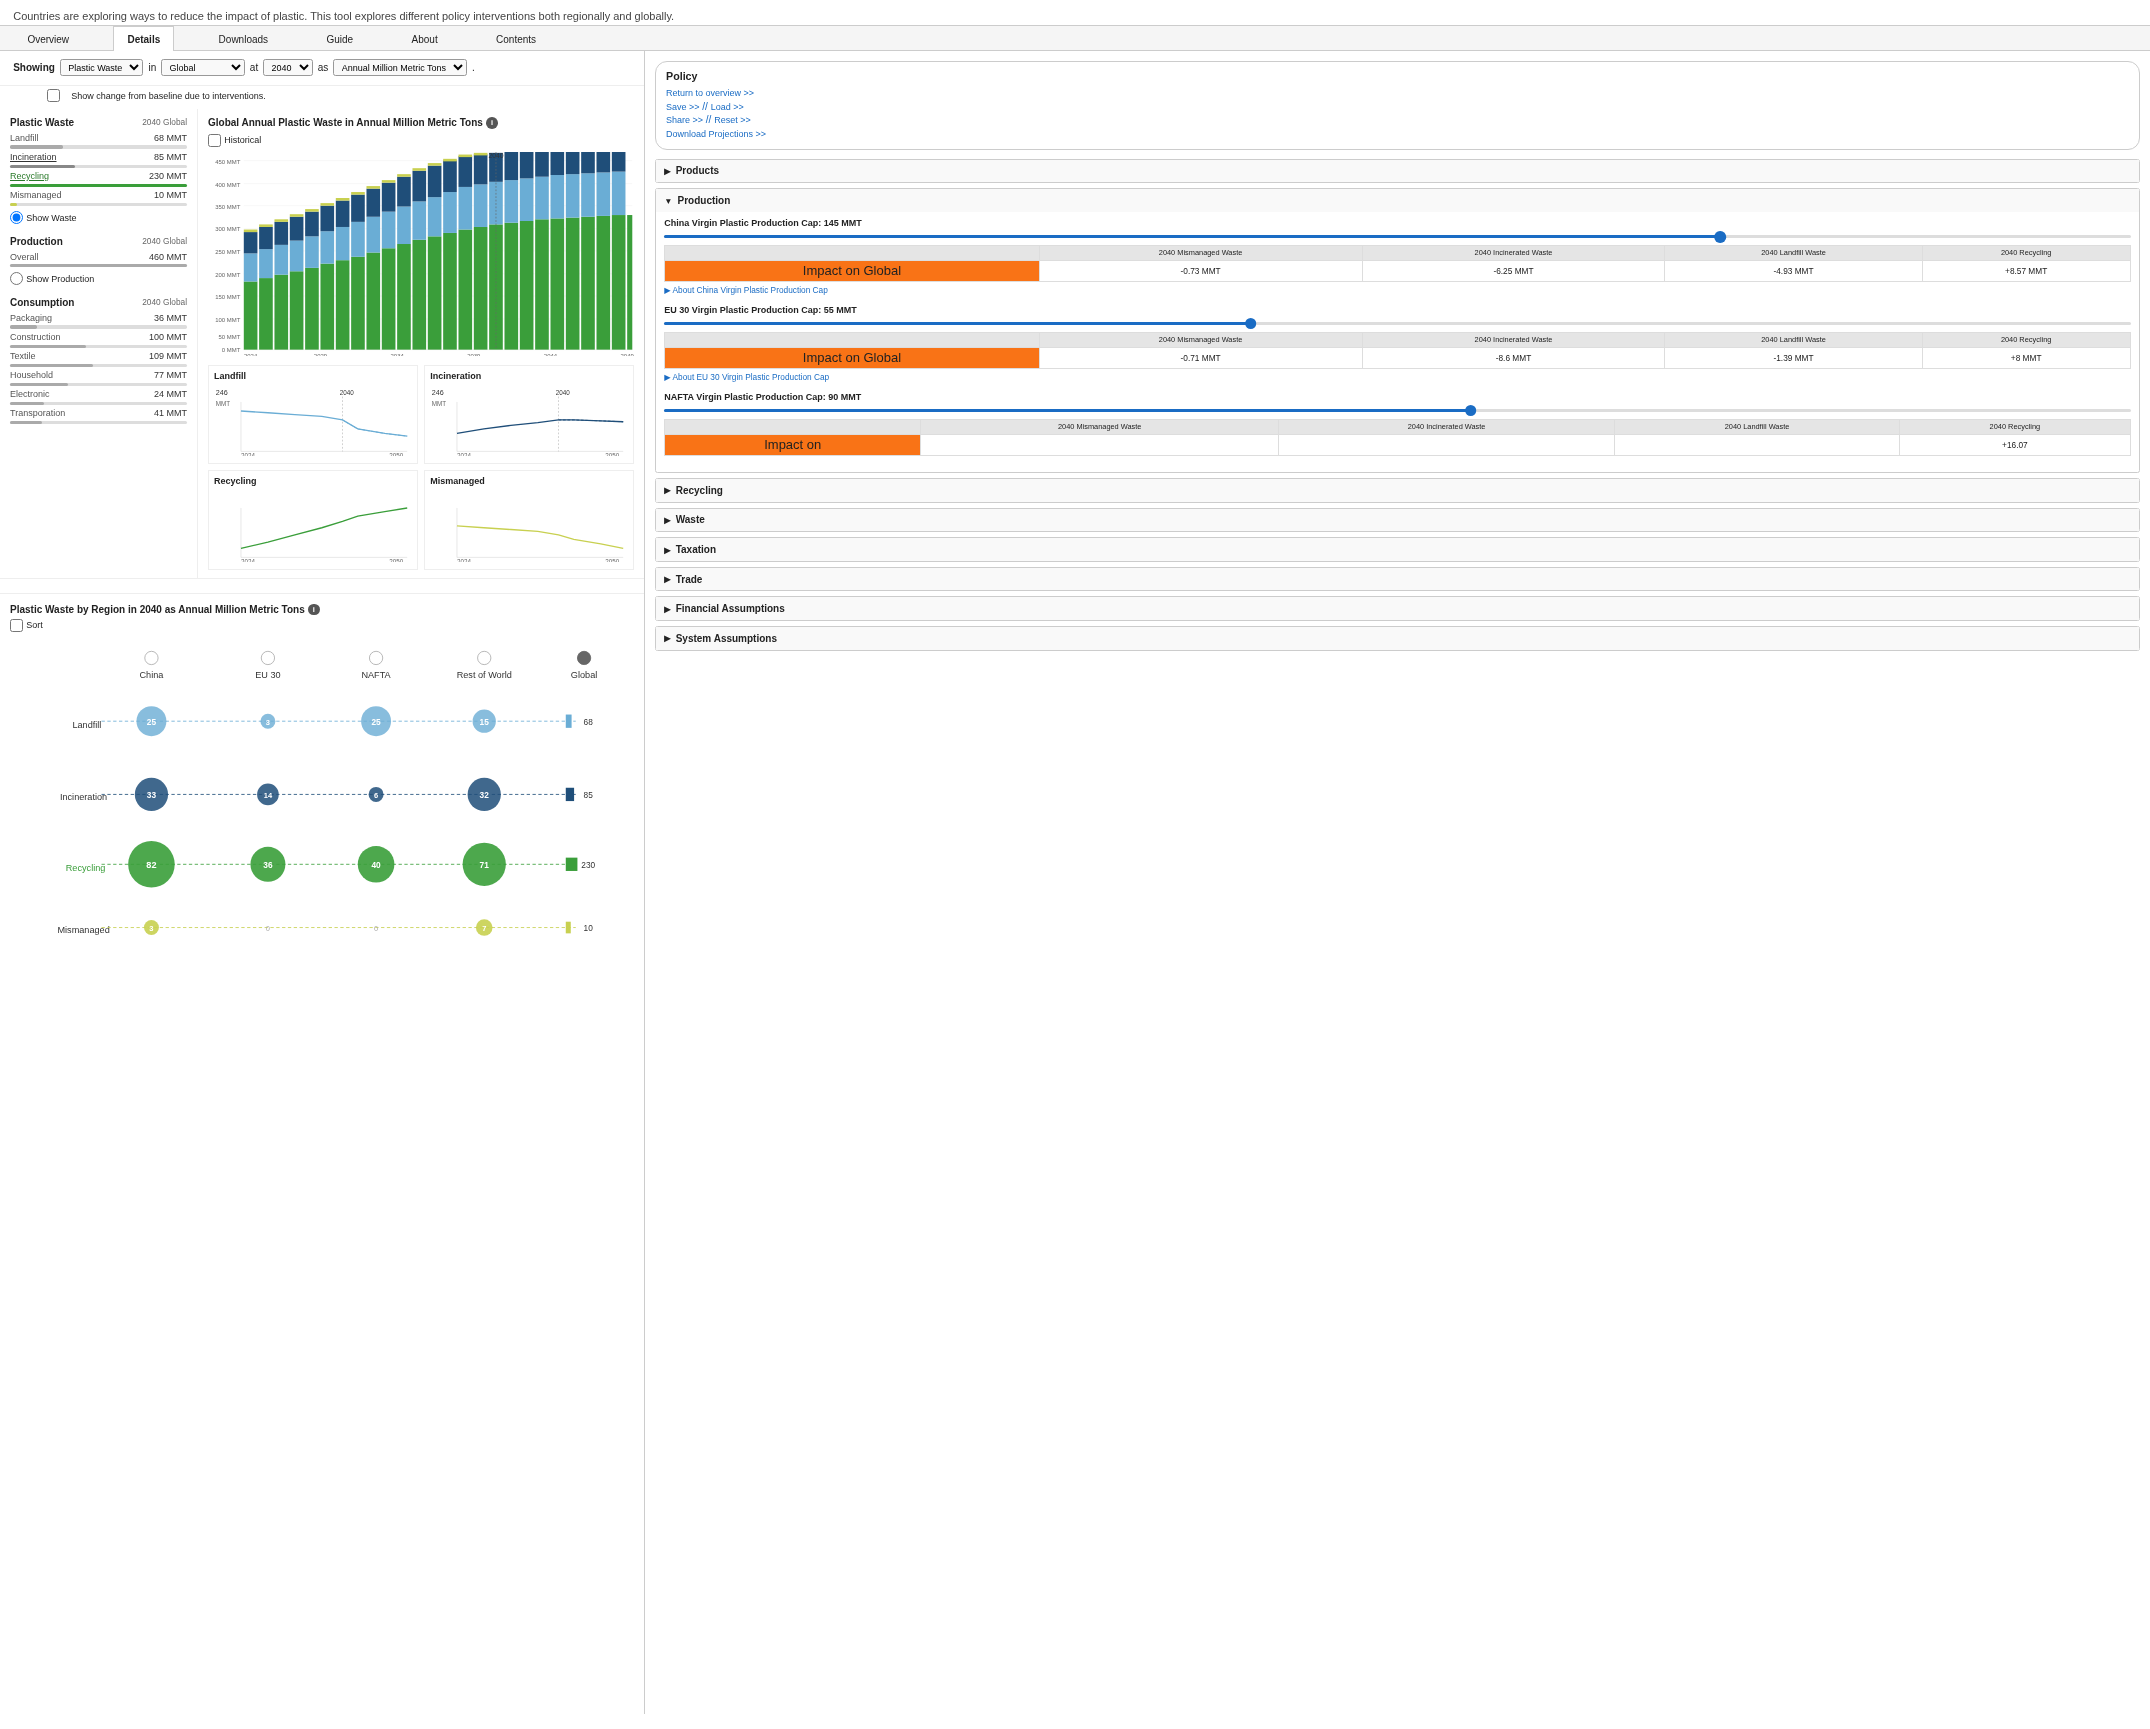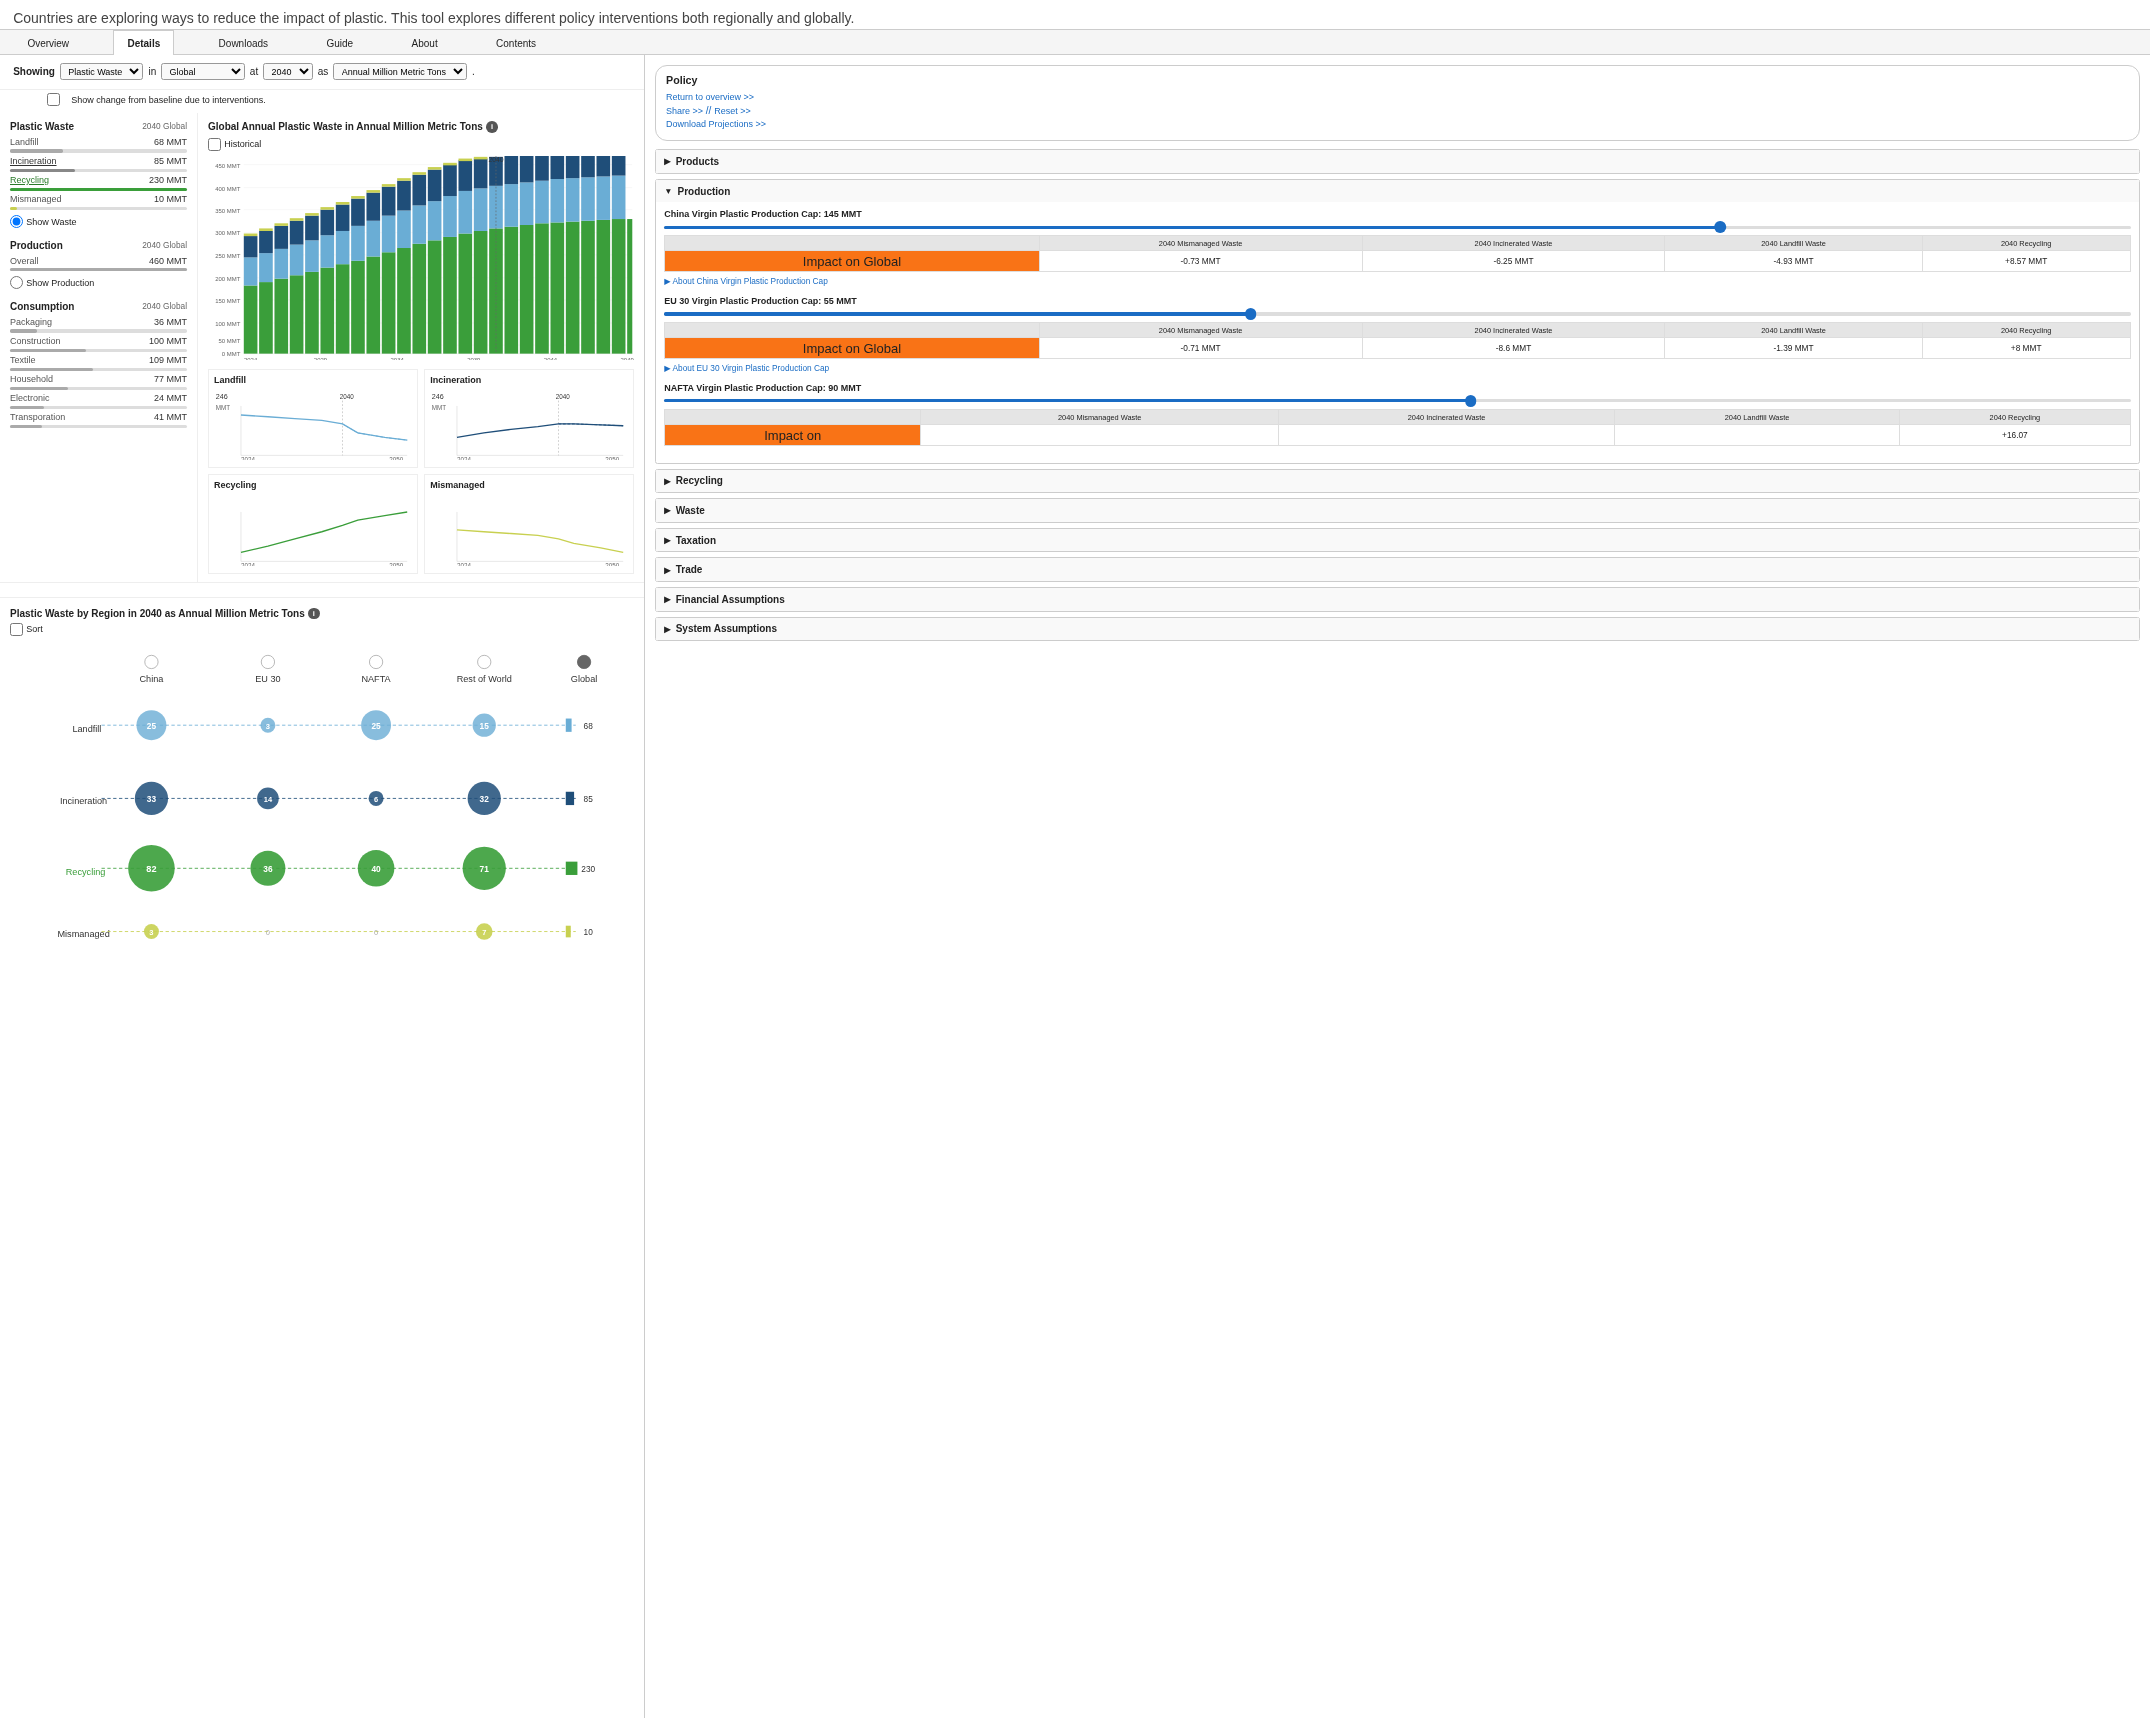--- a/index.html
+++ b/index.html
@@ -1,20 +1,20 @@
 <!DOCTYPE html>
 <html style="font-size:13.2px"><head>
   <meta charset="utf-8">
   <style>
     * { box-sizing: border-box; margin: 0; padding: 0; }
     body { font-family: Arial, sans-serif; font-size: 10px; background: #fff; color: #222; }
 
     .app-header { padding: 8.3px 13.2px 3.3px; border-bottom: 0.8px solid #ccc; }
     .app-title { font-size: 16.5px; font-weight: bold; }
-    .app-subtitle { font-size: 14px; color: #444; margin-top: 1.7px; }
+    .app-subtitle { font-size: 11px; color: #444; margin-top: 1.7px; }
 
     .nav-bar { display: flex; border-bottom: 1.7px solid #ccc; padding: 0 13.2px; background: #f5f5f5; gap: 30px; }
     .nav-tab { padding: 6.6px 13.2px; font-size: 10px; cursor: pointer; border: 0.8px solid transparent; border-bottom: none; margin-bottom: -1.7px; }
     .nav-tab.active { background: #fff; border-color: #ccc; border-bottom-color: #fff; font-weight: bold; }
 
     .main-layout { display: flex; height: calc(100vh - 66px); overflow: hidden; }
 
     .left-panel { width: 645px; flex-shrink: 0; overflow-y: auto; border-right: 0.8px solid #ccc; }
     .right-panel { flex: 1; overflow-y: auto; padding: 10px; }
 
@@ -566,20 +566,25 @@
   </div>
 
   <div class="right-panel">
 
     <div class="policy-section">
       <div class="policy-title">Policy</div>
       <div class="policy-links-row">
         <a class="policy-link">Return to overview &gt;&gt;</a>
       </div>
       <div class="policy-links-row">
+        <a class="policy-link">Save &gt;&gt;</a>
+        <span class="separator"> // </span>
+        <a class="policy-link">Load &gt;&gt;</a>
+      </div>
+      <div class="policy-links-row">
         <a class="policy-link">Share &gt;&gt;</a>
         <span class="separator"> // </span>
         <a class="policy-link">Reset &gt;&gt;</a>
       </div>
       <div class="policy-links-row">
         <a class="policy-link">Download Projections &gt;&gt;</a>
       </div>
     </div>
 
     <div class="accordion-section">

